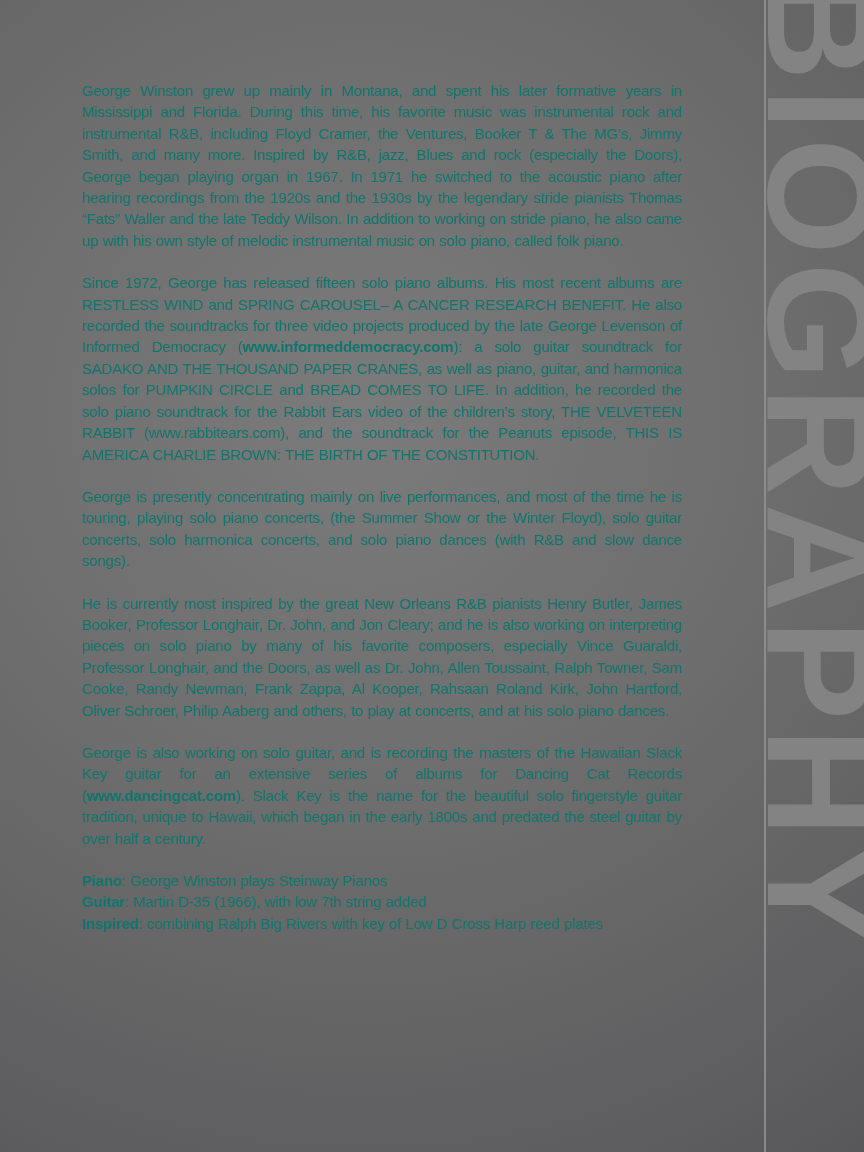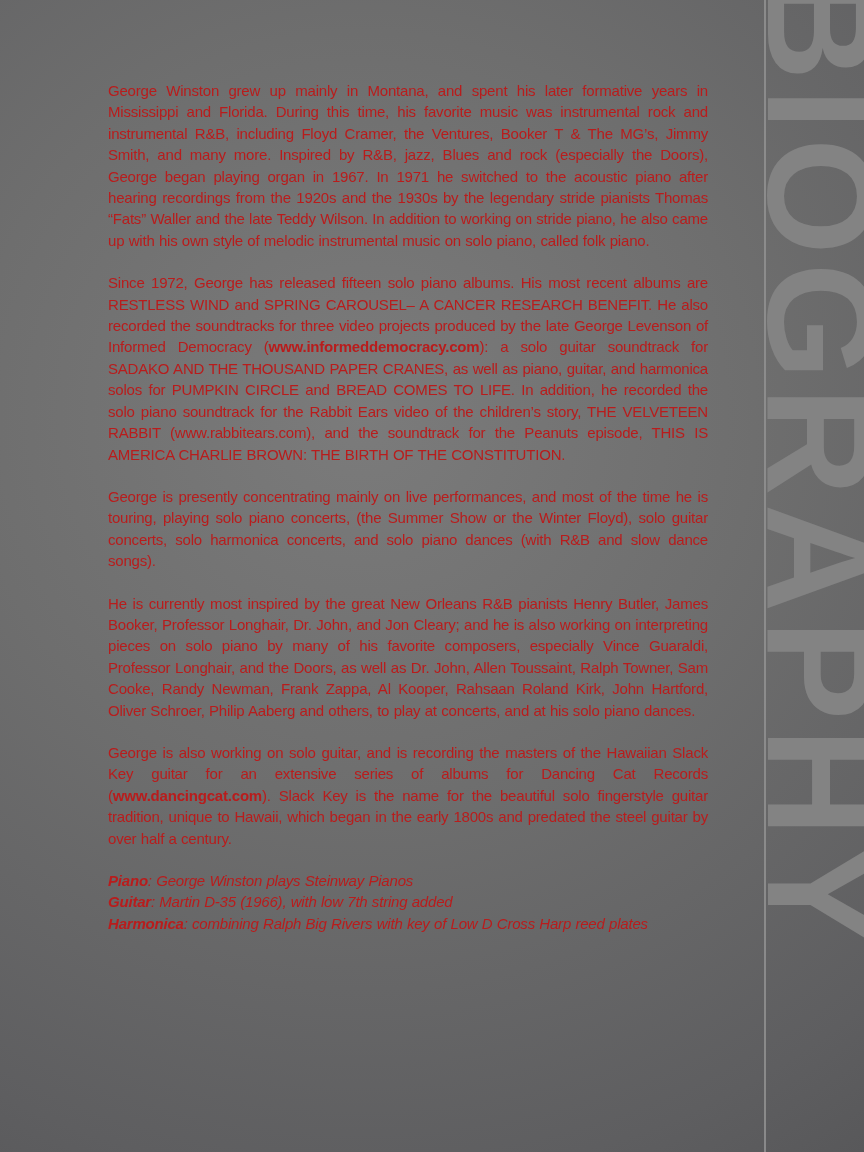--- a/index.html
+++ b/index.html
@@ -44,49 +44,48 @@
     left: 764px;
     width: 2px;
     height: 1152px;
     background: #929292;
     opacity: 0.85;
   }
 
   .content {
     position: absolute;
     top: 80px;
-    left: 108px;
+    left: 82px;
     width: 600px;
-    color: #b91c1c;
+    color: #0f766e;
     font-size: 15px;
     line-height: 21.4px;
     letter-spacing: -0.2px;
     word-spacing: 0.4px;
   }
   .content p.para {
     margin: 0 0 21px 0;
     text-align: justify;
   }
   .content p.tight {
     margin: 0;
     text-align: left;
-    font-style: italic;
   }
   .b { font-weight: 700; margin-top: 28px; }
   .i { }
 </style>
 </head>
 <body>
 
 <div class="banner">BIOGRAPHY</div>
 
 <div class="divider"></div>
 
 <div class="content">
     <p class="para"><span>George Winston grew up mainly in Montana, and spent his later formative years in Mississippi and Florida. During this time, his favorite music was instrumental rock and instrumental R&amp;B, including Floyd Cramer, the Ventures, Booker T &amp; The MG’s, Jimmy Smith, and many more. Inspired by R&amp;B, jazz, Blues and rock (especially the Doors), George began playing organ in 1967. In 1971 he switched to the acoustic piano after hearing recordings from the 1920s and the 1930s by the legendary stride pianists Thomas “Fats” Waller and the late Teddy Wilson. In addition to working on stride piano, he also came up with his own style of melodic instrumental music on solo piano, called folk piano.</span></p>
     <p class="para"><span>Since 1972, George has released fifteen solo piano albums. His most recent albums are RESTLESS WIND and SPRING CAROUSEL– A CANCER RESEARCH BENEFIT. He also recorded the soundtracks for three video projects produced by the late George Levenson of Informed Democracy (</span><span class="b">www.informeddemocracy.com</span><span>): a solo guitar soundtrack for SADAKO AND THE THOUSAND PAPER CRANES, as well as piano, guitar, and harmonica solos for PUMPKIN CIRCLE and BREAD COMES TO LIFE. In addition, he recorded the solo piano soundtrack for the Rabbit Ears video of the children’s story, THE VELVETEEN RABBIT (www.rabbitears.com), and the soundtrack for the Peanuts episode, THIS IS AMERICA CHARLIE BROWN: THE BIRTH OF THE CONSTITUTION.</span></p>
     <p class="para"><span>George is presently concentrating mainly on live performances, and most of the time he is touring, playing solo piano concerts, (the </span><span class="i">Summer Show</span><span> or the </span><span class="i">Winter Floyd</span><span>), solo guitar concerts, solo harmonica concerts, and solo piano dances (with R&amp;B and slow dance songs).</span></p>
     <p class="para"><span>He is currently most inspired by the great New Orleans R&amp;B pianists Henry Butler, James Booker, Professor Longhair, Dr. John, and Jon Cleary; and he is also working on interpreting pieces on solo piano by many of his favorite composers, especially Vince Guaraldi, Professor Longhair, and the Doors, as well as Dr. John, Allen Toussaint, Ralph Towner, Sam Cooke, Randy Newman, Frank Zappa, Al Kooper, Rahsaan Roland Kirk, John Hartford, Oliver Schroer, Philip Aaberg and others, to play at concerts, and at his solo piano dances.</span></p>
     <p class="para"><span>George is also working on solo guitar, and is recording the masters of the Hawaiian Slack Key guitar for an extensive series of albums for Dancing Cat Records (</span><span class="b">www.dancingcat.com</span><span>). Slack Key is the name for the beautiful solo fingerstyle guitar tradition, unique to Hawaii, which began in the early 1800s and predated the steel guitar by over half a century.</span></p>
     <p class="para tight"><span class="b">Piano</span><span>: George Winston plays Steinway Pianos</span></p>
     <p class="para tight"><span class="b">Guitar</span><span>: Martin D-35 (1966), with low 7th string added</span></p>
-    <p class="para tight"><span class="b">Harmonica</span><span>: combining Ralph Big Rivers with key of Low D Cross Harp reed plates</span></p>
+    <p class="para tight"><span class="b">Inspired</span><span>: combining Ralph Big Rivers with key of Low D Cross Harp reed plates</span></p>
   </div>
 
 </body></html>

